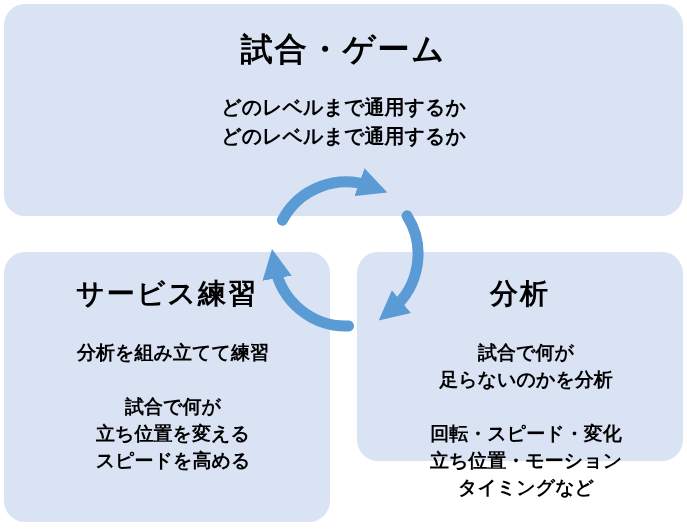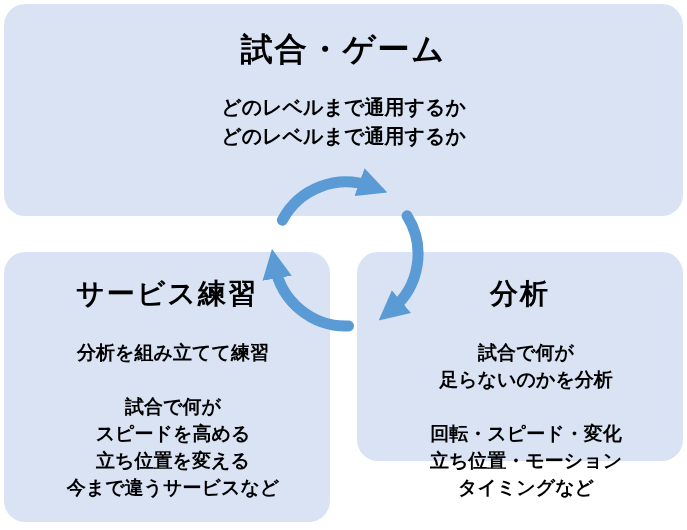--- a/index.html
+++ b/index.html
@@ -92,23 +92,22 @@
       <div class="line">どのレベルまで通用するか</div>
     </div>
   </section>
 
   <section class="box box-left">
     <h2 class="title">サービス練習</h2>
     <div class="body">
       <div class="line">分析を組み立てて練習</div>
       <div class="line"></div>
       <div class="line">試合で何が</div>
+      <div class="line">立ち位置を変える</div>
       <div class="line">スピードを高める</div>
-      <div class="line">立ち位置を変える</div>
-      <div class="line">今まで違うサービスなど</div>
     </div>
   </section>
 
   <section class="box box-right">
     <h2 class="title">分析</h2>
     <div class="body">
       <div class="line">試合で何が</div>
       <div class="line">足らないのかを分析</div>
       <div class="line"></div>
       <div class="line">回転・スピード・変化</div>

